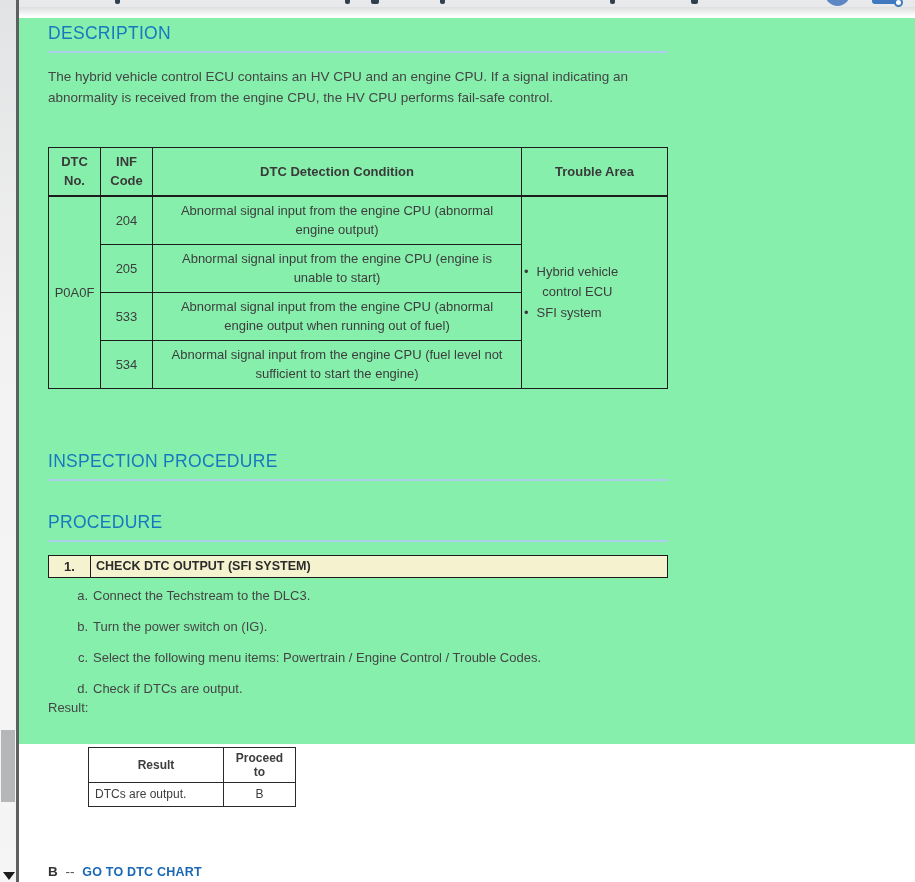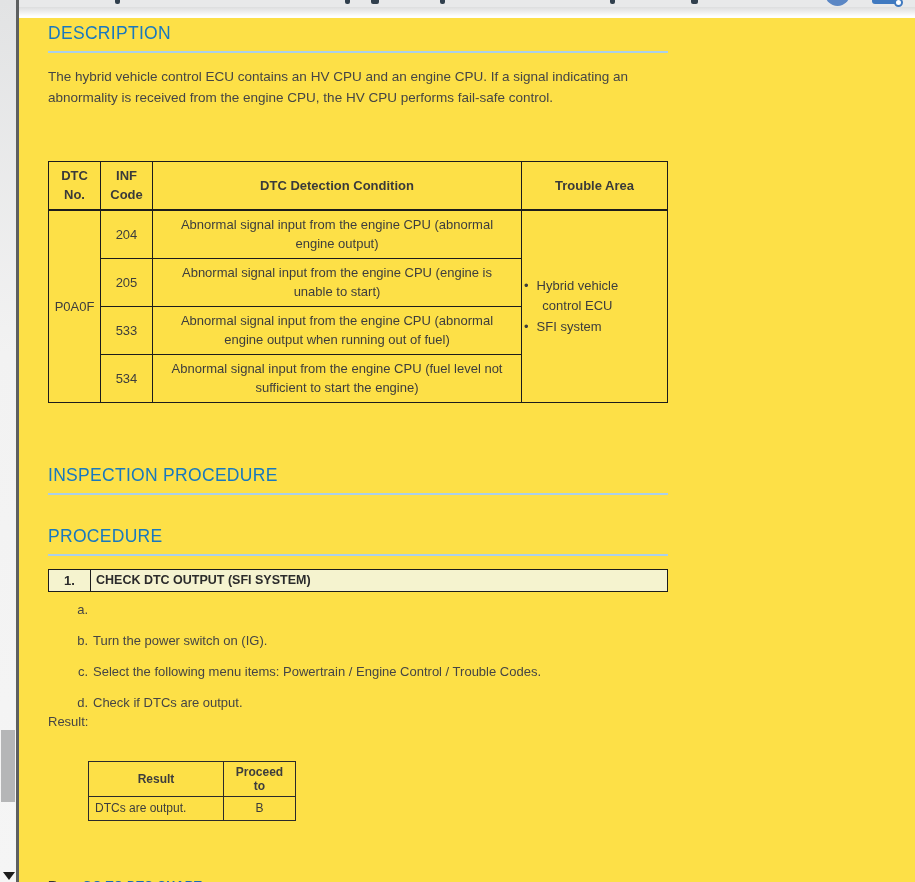--- a/index.html
+++ b/index.html
@@ -11,21 +11,21 @@
   .scrollbar { position:absolute; left:0; top:0; width:16px; height:882px;
                background:linear-gradient(to bottom,#e2e3e4,#f2f2f2 40%,#f5f5f5); }
   .scroll-thumb { position:absolute; left:1px; top:730px; width:14px; height:72px;
                   background:#b5b6b7; }
   .scroll-arrow { position:absolute; left:3px; top:872px; width:0; height:0;
                   border-left:6px solid transparent; border-right:6px solid transparent;
                   border-top:8px solid #1c1c1c; }
   .vline { position:absolute; left:16px; top:0; width:3px; height:882px; background:#5d5f60; }
 
   
-  .page { position:absolute; left:19px; top:0; width:896px; height:882px; background:#fde047; }
+  .page { position:absolute; left:19px; top:0; width:896px; height:744px; background:#86efac; }
 
   
   .topbar { position:relative; height:7px; background:#e8e9ea; overflow:hidden; }
   .mark { position:absolute; top:0; width:5px; height:4px; background:#31404e; border-radius:0 0 2px 2px; }
   .icon-circle { position:absolute; top:-19px; width:25px; height:25px; border-radius:50%;
                  background:#5b87c5; }
   .icon-printer { position:absolute; top:-16px; width:27px; height:20px; border-radius:3px;
                   background:#3f79c0; }
   .icon-printer .light { position:absolute; right:-4px; bottom:-3px; width:9px; height:9px;
                          border-radius:50%; background:#fff; border:2px solid #3f79c0; }
@@ -34,21 +34,21 @@
   .content { padding-left:29px; width:678px; }
   .ml { white-space:pre-line; }
 
   h2.sec { color:#1878bf; font-size:17.5px; font-weight:400; letter-spacing:.3px;
            border-bottom:2px solid #abd0ea; padding-bottom:7px; width:620px; }
   .desc-title { margin-top:5px; }
 
   .para { margin-top:14px; width:620px; font-size:13.5px; line-height:1.55; color:#454545; }
 
   
-  table.dtc { border-collapse:collapse; margin-top:52px; table-layout:fixed;border-radius:12px; }
+  table.dtc { border-collapse:collapse; margin-top:38px; table-layout:fixed;border-radius:12px; }
   table.dtc th, table.dtc td { border:1px solid #1c1c1c; font-size:13px; color:#3d3d3d;
                                text-align:center; vertical-align:middle; line-height:1.5;
                                padding:4px 2px; }
   table.dtc th { font-weight:700; color:#3a3a3a; height:44px; border-bottom:2px solid #1c1c1c; }
   .col-dtc { width:52px; } .col-inf { width:52px; } .col-cond { width:369px; } .col-area { width:146px; }
   table.dtc td.cond { height:44px; }
   td.area-cell { text-align:left; padding-left:10px; }
   .bullet-item { display:flex; gap:8px; font-size:13px; color:#3d3d3d; margin:2px 0; }
   .bullet-item .b { flex:0 0 auto; }
 
@@ -173,20 +173,21 @@
       <h2 class="sec proc-title">PROCEDURE</h2>
 
       <div class="step-row">
         <div class="step-num">1.</div>
         <div class="step-title">CHECK DTC OUTPUT (SFI SYSTEM)</div>
       </div>
 
       <div class="substeps">
         <div class="substep">
           <span class="letter">a.</span>
+          <span>Connect the Techstream to the DLC3.</span>
         </div>
         <div class="substep">
           <span class="letter">b.</span>
           <span>Turn the power switch on (IG).</span>
         </div>
         <div class="substep">
           <span class="letter">c.</span>
           <span>Select the following menu items: Powertrain / Engine Control / Trouble Codes.</span>
         </div>
         <div class="substep">

